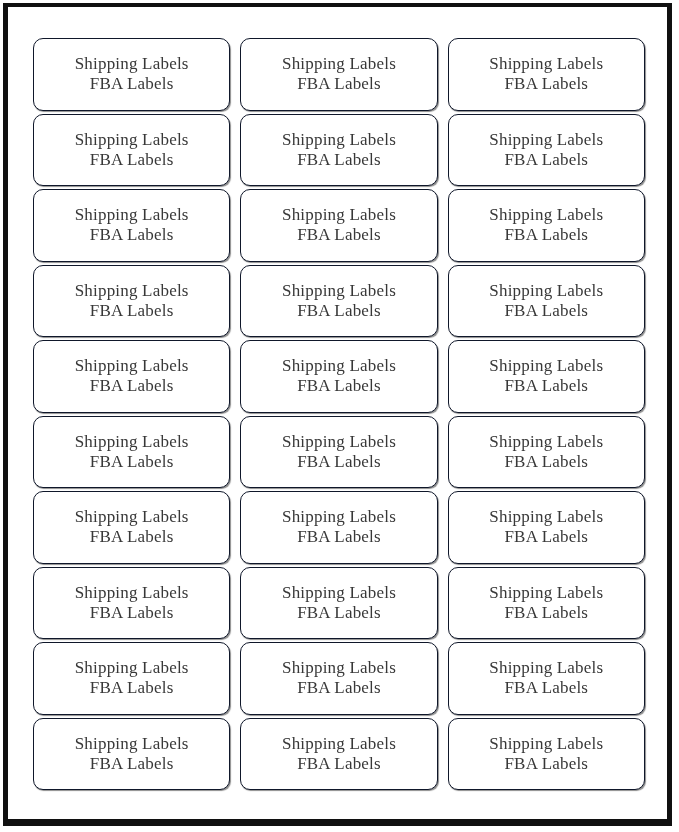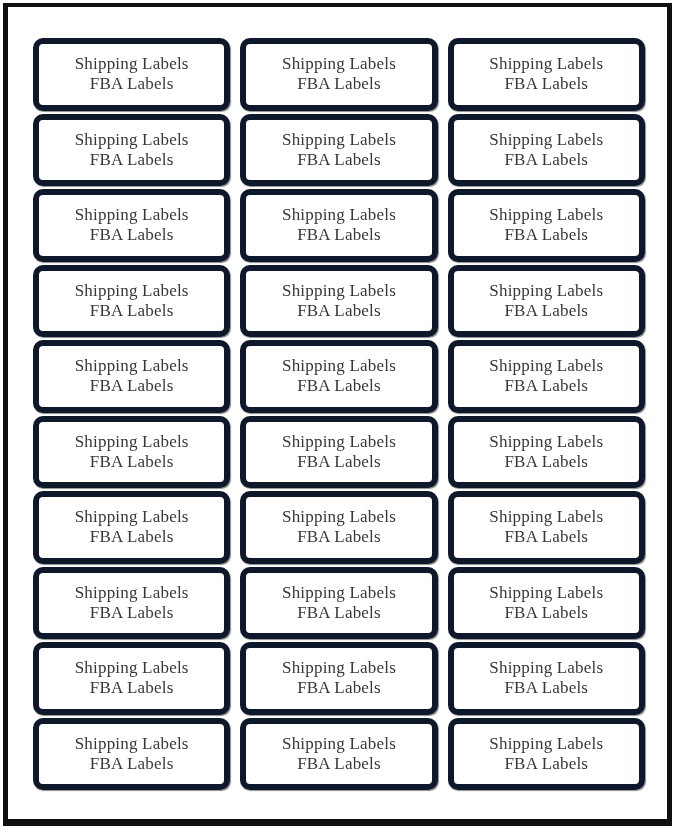--- a/index.html
+++ b/index.html
@@ -33,21 +33,21 @@
     right: 22px;
     bottom: 29px;
     display: grid;
     grid-template-columns: repeat(3, 1fr);
     grid-template-rows: repeat(10, 1fr);
     column-gap: 10px;
     row-gap: 3px;
   }
   .label-cell {
     background: #ffffff;
-    border: 6px solid #0f172a;
+    border: 1px solid #0f172a;
     border-radius: 10px;
     box-shadow: 1px 1.5px 1px -0.5px rgba(0,0,0,0.45);
     display: flex;
     align-items: center;
     justify-content: center;
     box-sizing: border-box;
   }
   .label-text {
     text-align: center;
     color: #383838;

